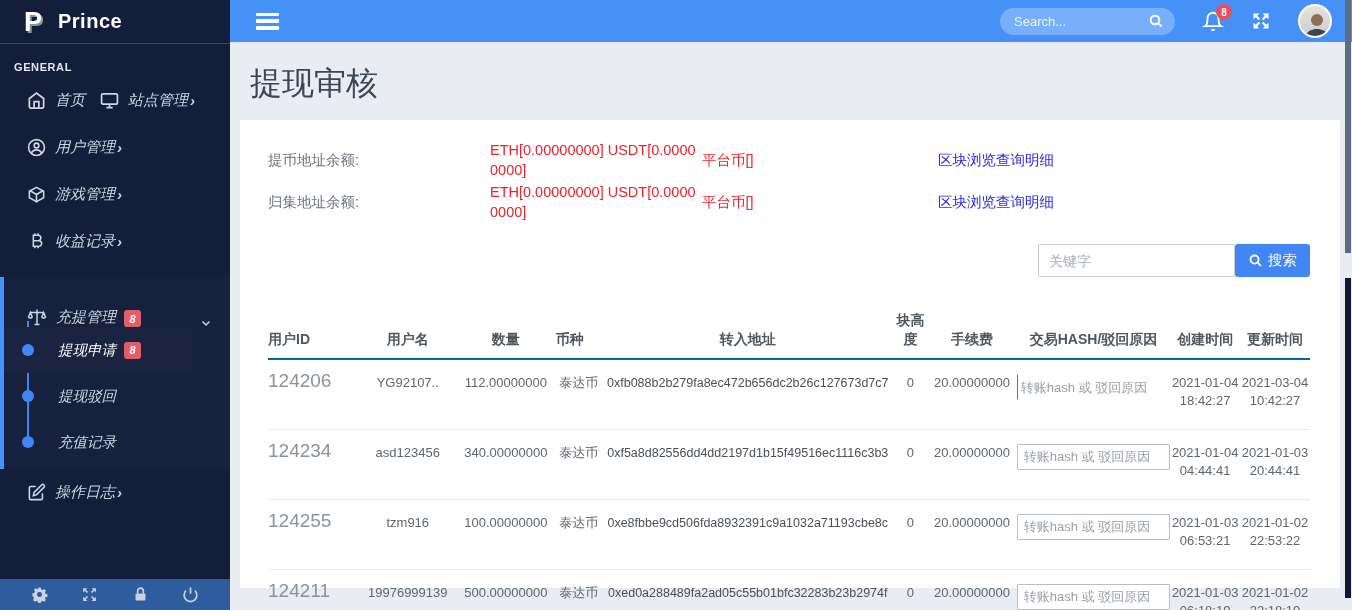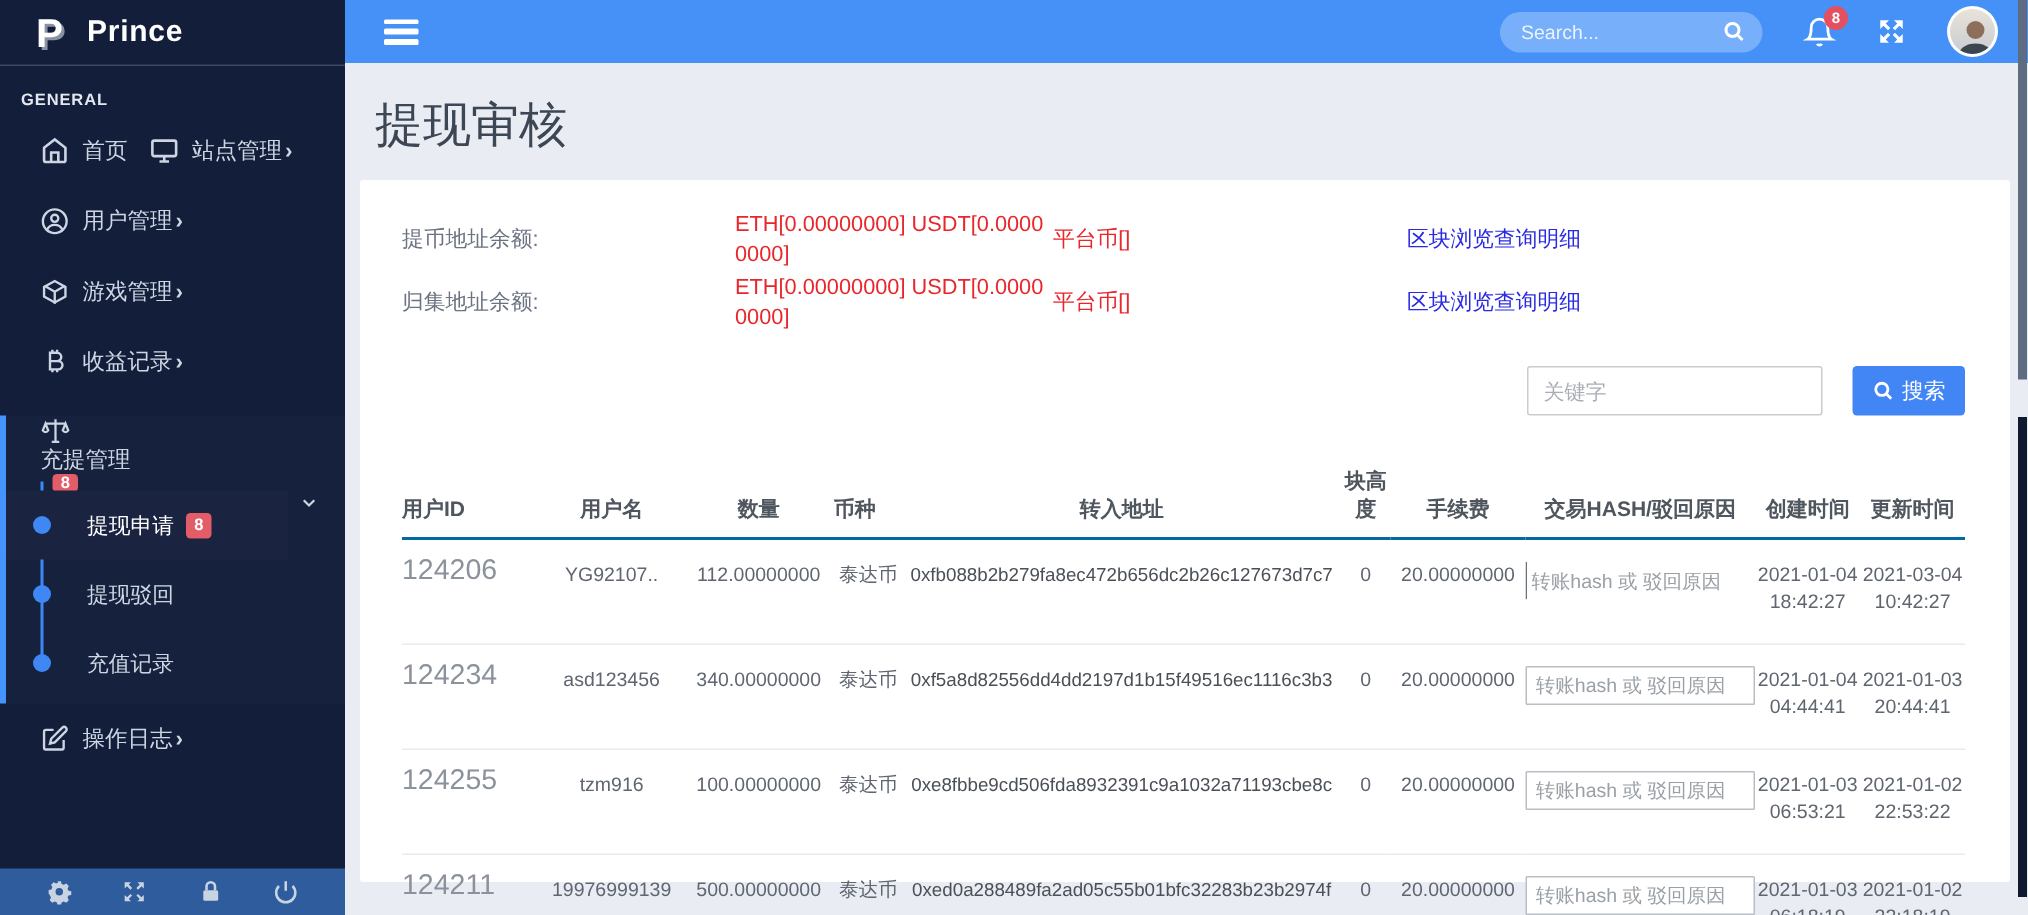--- a/index.html
+++ b/index.html
@@ -6,28 +6,28 @@
   html,body { width:1352px; height:610px; overflow:hidden; font-family:"Liberation Sans",sans-serif; background:#e9edf3; }
   .app { display:flex; width:1352px; height:610px; }
 
   
   .sidebar { position:relative; width:230px; min-width:230px; height:610px; background:#121e3a; color:#cdd5e3; display:flex; flex-direction:column; }
   .logo-area { height:44px; display:flex; align-items:center; padding-left:58px; border-bottom:1px solid #3d4a66; position:relative; }
   .logo-mark { position:absolute; left:24px; top:7px; width:28px; height:30px; }
   .logo-mark span { font-size:27px; font-weight:bold; color:#fff; text-shadow:2px 2px 0 #8b93a3; font-style:normal; }
   .brand-name { font-size:20px; font-weight:bold; color:#fff; letter-spacing:.5px; }
   .section-label { font-size:11px; font-weight:bold; letter-spacing:.6px; color:#e3e8f0; padding:17px 0 4px 14px; }
-  .nav { flex:1; }
+  .nav { flex:1;font-style:italic; }
   .menu-row { display:flex; }
   .menu-item { display:flex; align-items:center; height:47px; padding-left:27px; font-size:15px; color:#ced6e4; cursor:pointer; }
   .menu-item .mi-icon { width:19px; height:19px; margin-right:9px; display:inline-flex; color:#cdd5e3; }
   .menu-item .arrow { font-size:15px; margin-left:2px; font-weight:bold; }
   .menu-row .menu-item:nth-child(2) { padding-left:15px; }
   .menu-group { border-left:4px solid #4593fc; background:rgba(255,255,255,.02); margin-top:12px; }
-  .group-header { display:flex; align-items:flex-start; height:50px; padding-left:23px; font-size:15px; cursor:pointer;flex-direction:column; }
+  .group-header { display:flex; align-items:flex-end; height:50px; padding-left:23px; font-size:15px; cursor:pointer; }
   .group-header .mi-icon { width:20px; height:20px; margin-right:9px; }
   .badge { background:#e25d67; color:#fff; font-size:11px; font-weight:bold; min-width:17px; height:17px; border-radius:3px; display:inline-flex; align-items:center; justify-content:center; margin-left:8px; padding:0 4px; }
   .chev-down { margin-left:auto; margin-right:18px; width:12px; height:12px; color:#cdd5e3; }
   .submenu { position:relative; padding-bottom:4px; }
   .submenu::before { content:""; position:absolute; left:23px; top:-6px; bottom:24px; width:2px; background:#3f87f5; }
   .submenu-item { position:relative; display:flex; align-items:center; height:46px; padding-left:54px; font-size:14.5px; color:#ced6e4; cursor:pointer; }
   .submenu-item::before { content:""; position:absolute; left:18px; top:50%; margin-top:-6px; width:12px; height:12px; border-radius:50%; background:#3f87f5; }
   .submenu-item.active { background:#1a2340; color:#fff; width:188px; }
   .sidebar-footer { height:31px; background:#2e5c9c; display:flex; align-items:center; justify-content:space-around; padding:0 14px; }
   .sidebar-footer .ft-icon { width:17px; height:17px; color:#c9d4e2; cursor:pointer; display:inline-flex; }
@@ -51,21 +51,21 @@
   .content { flex:1; padding:12px 12px 0 10px; overflow:hidden; }
   .page-title { font-size:32px; font-weight:400; color:#3c4654; margin:8px 0 14px 10px; }
   .card { background:#fff; border-radius:2px; padding:20px 30px 0 28px; height:468px; }
 
   .balance-row { display:flex; align-items:center; line-height:20px; margin-bottom:2px; }
   .bal-label { width:222px; font-size:14.5px; color:#6b7280; }
   .bal-value { width:212px; font-size:14.5px; color:#e8262b; word-break:break-all; }
   .bal-platform { width:236px; font-size:14.5px; color:#e8262b; }
   .bal-link { font-size:14.5px; color:#2a2ae0; cursor:pointer; text-decoration:none; }
 
-  .toolbar { display:flex; justify-content:flex-end; align-items:center; margin-top:22px; gap:20px; }
+  .toolbar { display:flex; justify-content:flex-end; align-items:center; margin-top:22px; gap:0; }
   .keyword-input { width:197px; height:33px; border:1px solid #ccc; border-radius:2px; font-size:14px; padding:0 10px; color:#444; outline:none; }
   .keyword-input::placeholder { color:#a9aeb6; }
   .search-btn { height:33px; background:#4285f4; color:#fff; border:none; border-radius:3px; font-size:14.5px; display:flex; align-items:center; gap:5px; padding:0 13px; cursor:pointer; }
   .search-btn .btn-icon { width:15px; height:15px; display:inline-flex; }
 
   table { width:100%; border-collapse:collapse; table-layout:fixed; margin-top:34px; }
   th { font-size:14px; font-weight:bold; color:#4f565e; text-align:center; vertical-align:bottom; padding-bottom:9px; border-bottom:2px solid #0369a1; word-break:break-all; line-height:19px; }
   th.al { text-align:left; }
   td { font-size:13px; color:#5f6670; text-align:center; vertical-align:top; padding-top:14px; border-bottom:1px solid #e7eaee; height:70px; word-break:break-word; line-height:18px; }
   tr:last-child td { border-bottom:none; }

